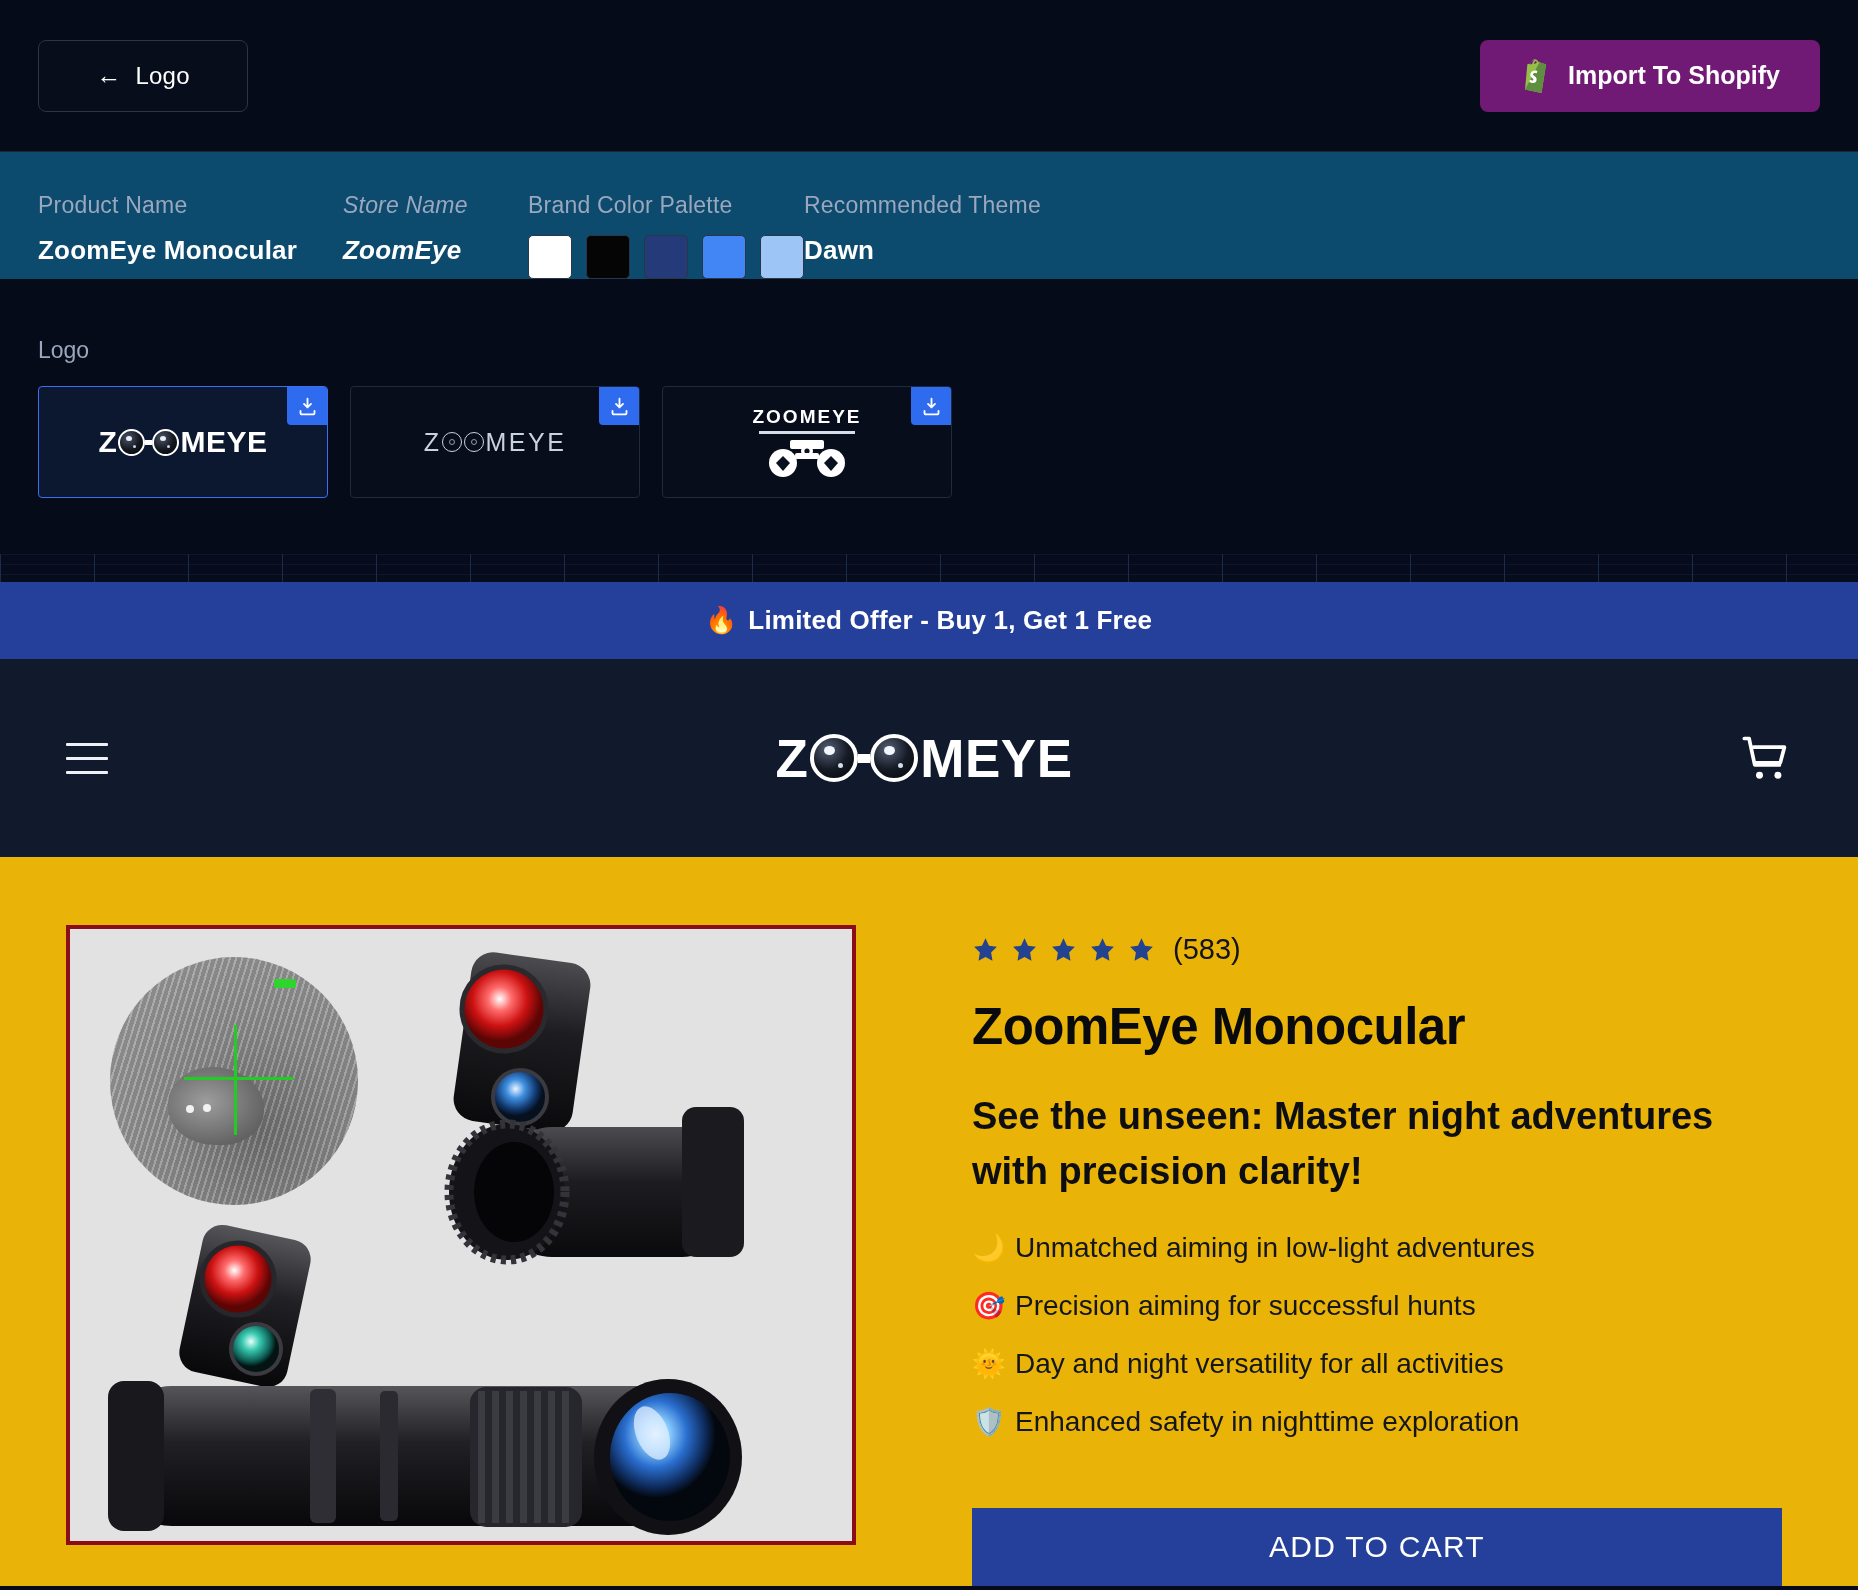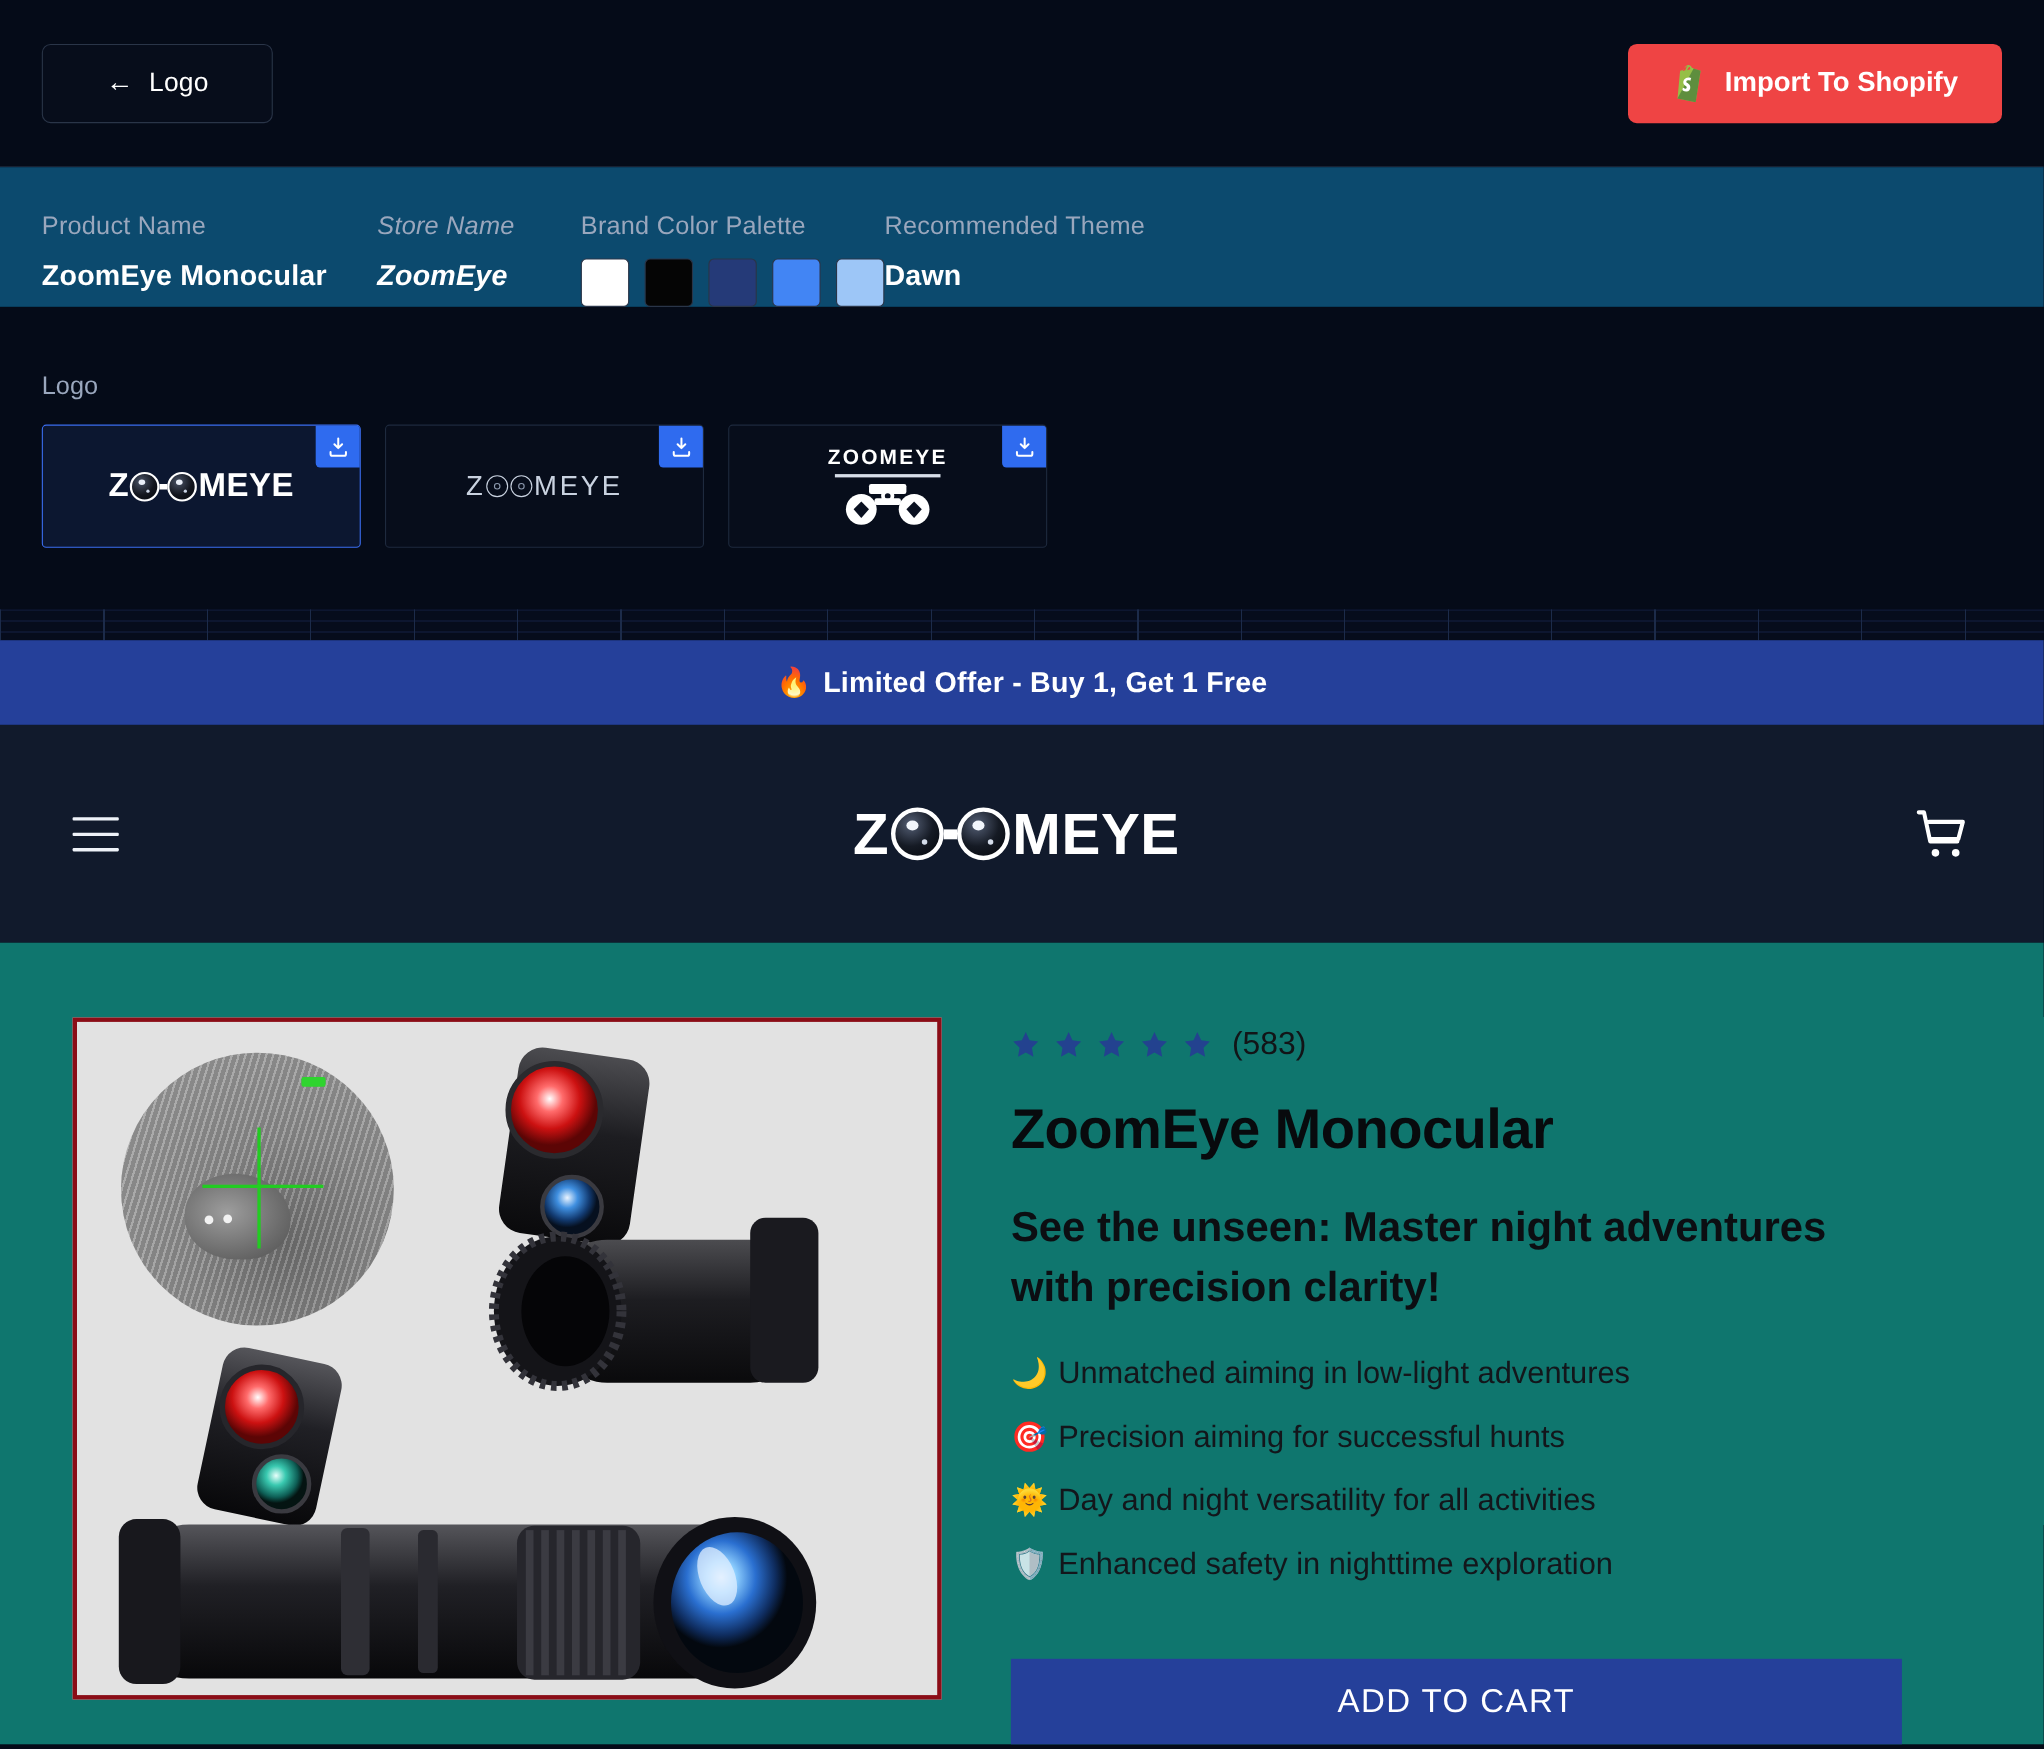--- a/index.html
+++ b/index.html
@@ -30,21 +30,21 @@
     display: flex; align-items: center; justify-content: center;
     gap: 14px;
     font-size: 24px; font-weight: 500;
     cursor: pointer;
     letter-spacing: .2px;
   }
   .back-arrow { font-size: 25px; line-height: 1; }
   .shopify-btn {
     height: 72px;
     padding: 0 40px;
-    background: #ef4444;
+    background: #701a75;
     border: none; border-radius: 8px;
     color: #ffffff;
     display: flex; align-items: center; gap: 18px;
     font-size: 25px; font-weight: 700;
     cursor: pointer;
   }
   .shopify-glyph { width: 30px; height: 34px; display:block; }
 
   
   .meta-strip { background: #0c4a6e; padding: 40px 38px 0 38px; }
@@ -166,24 +166,24 @@
   .store-logo .lens::before {
     content:''; position:absolute; width:5px; height:5px; border-radius:50%;
     background:#d4dcea; bottom:10px; right:11px;
   }
   .store-logo .bridge { width: 12px; height: 9px; background:#ffffff; }
   .store-logo .binoc { display:inline-flex; align-items:center; margin:0 2px; }
   .cart-icon { width: 52px; height: 52px; cursor:pointer; }
 
   
   .product {
-    background: #0f766e;
+    background: #eab308;
     display: flex;
     padding: 68px 66px 0 66px;
-    gap: 63px;
+    gap: 116px;
     min-height: 600px;
   }
   .gallery {
     width: 790px; height: 620px;
     border: 4px solid #8b0d17;
     background: #e2e2e2;
     position: relative; overflow: hidden; flex-shrink: 0;
   }
   .details { flex: 1; padding-top: 8px; max-width: 810px; }
   .rating { display:flex; align-items:center; gap: 12px; margin-bottom: 34px; }

